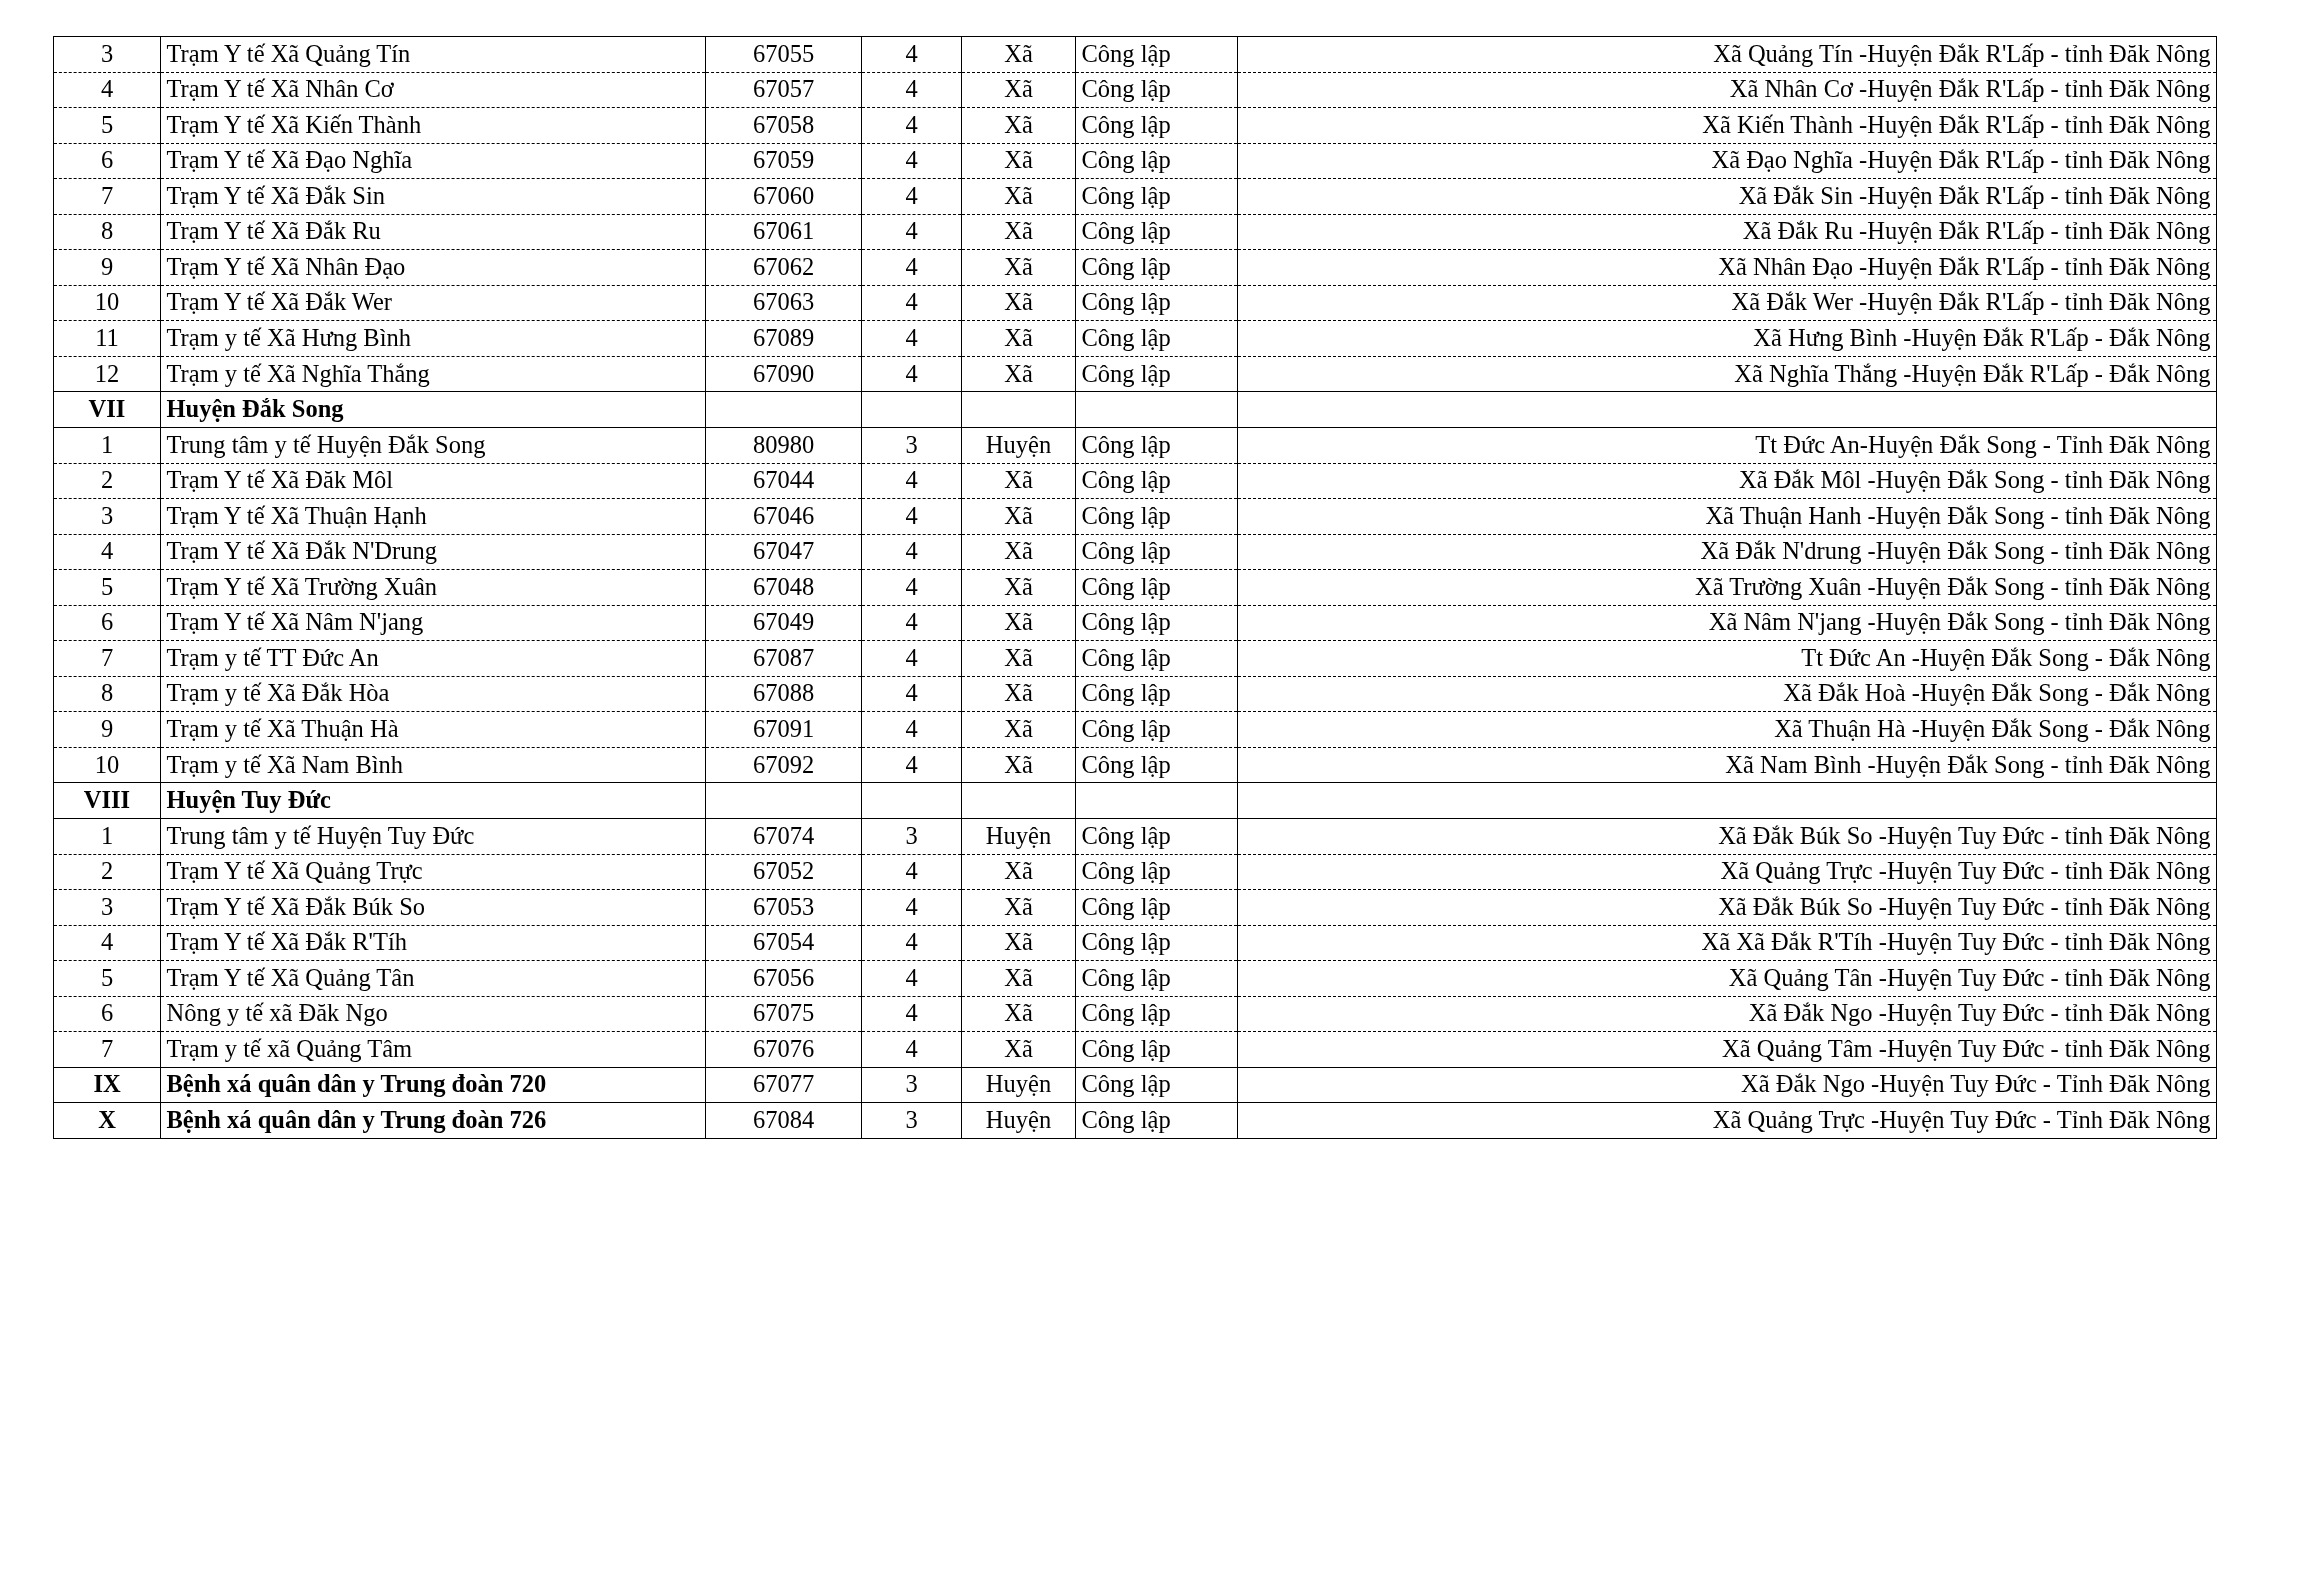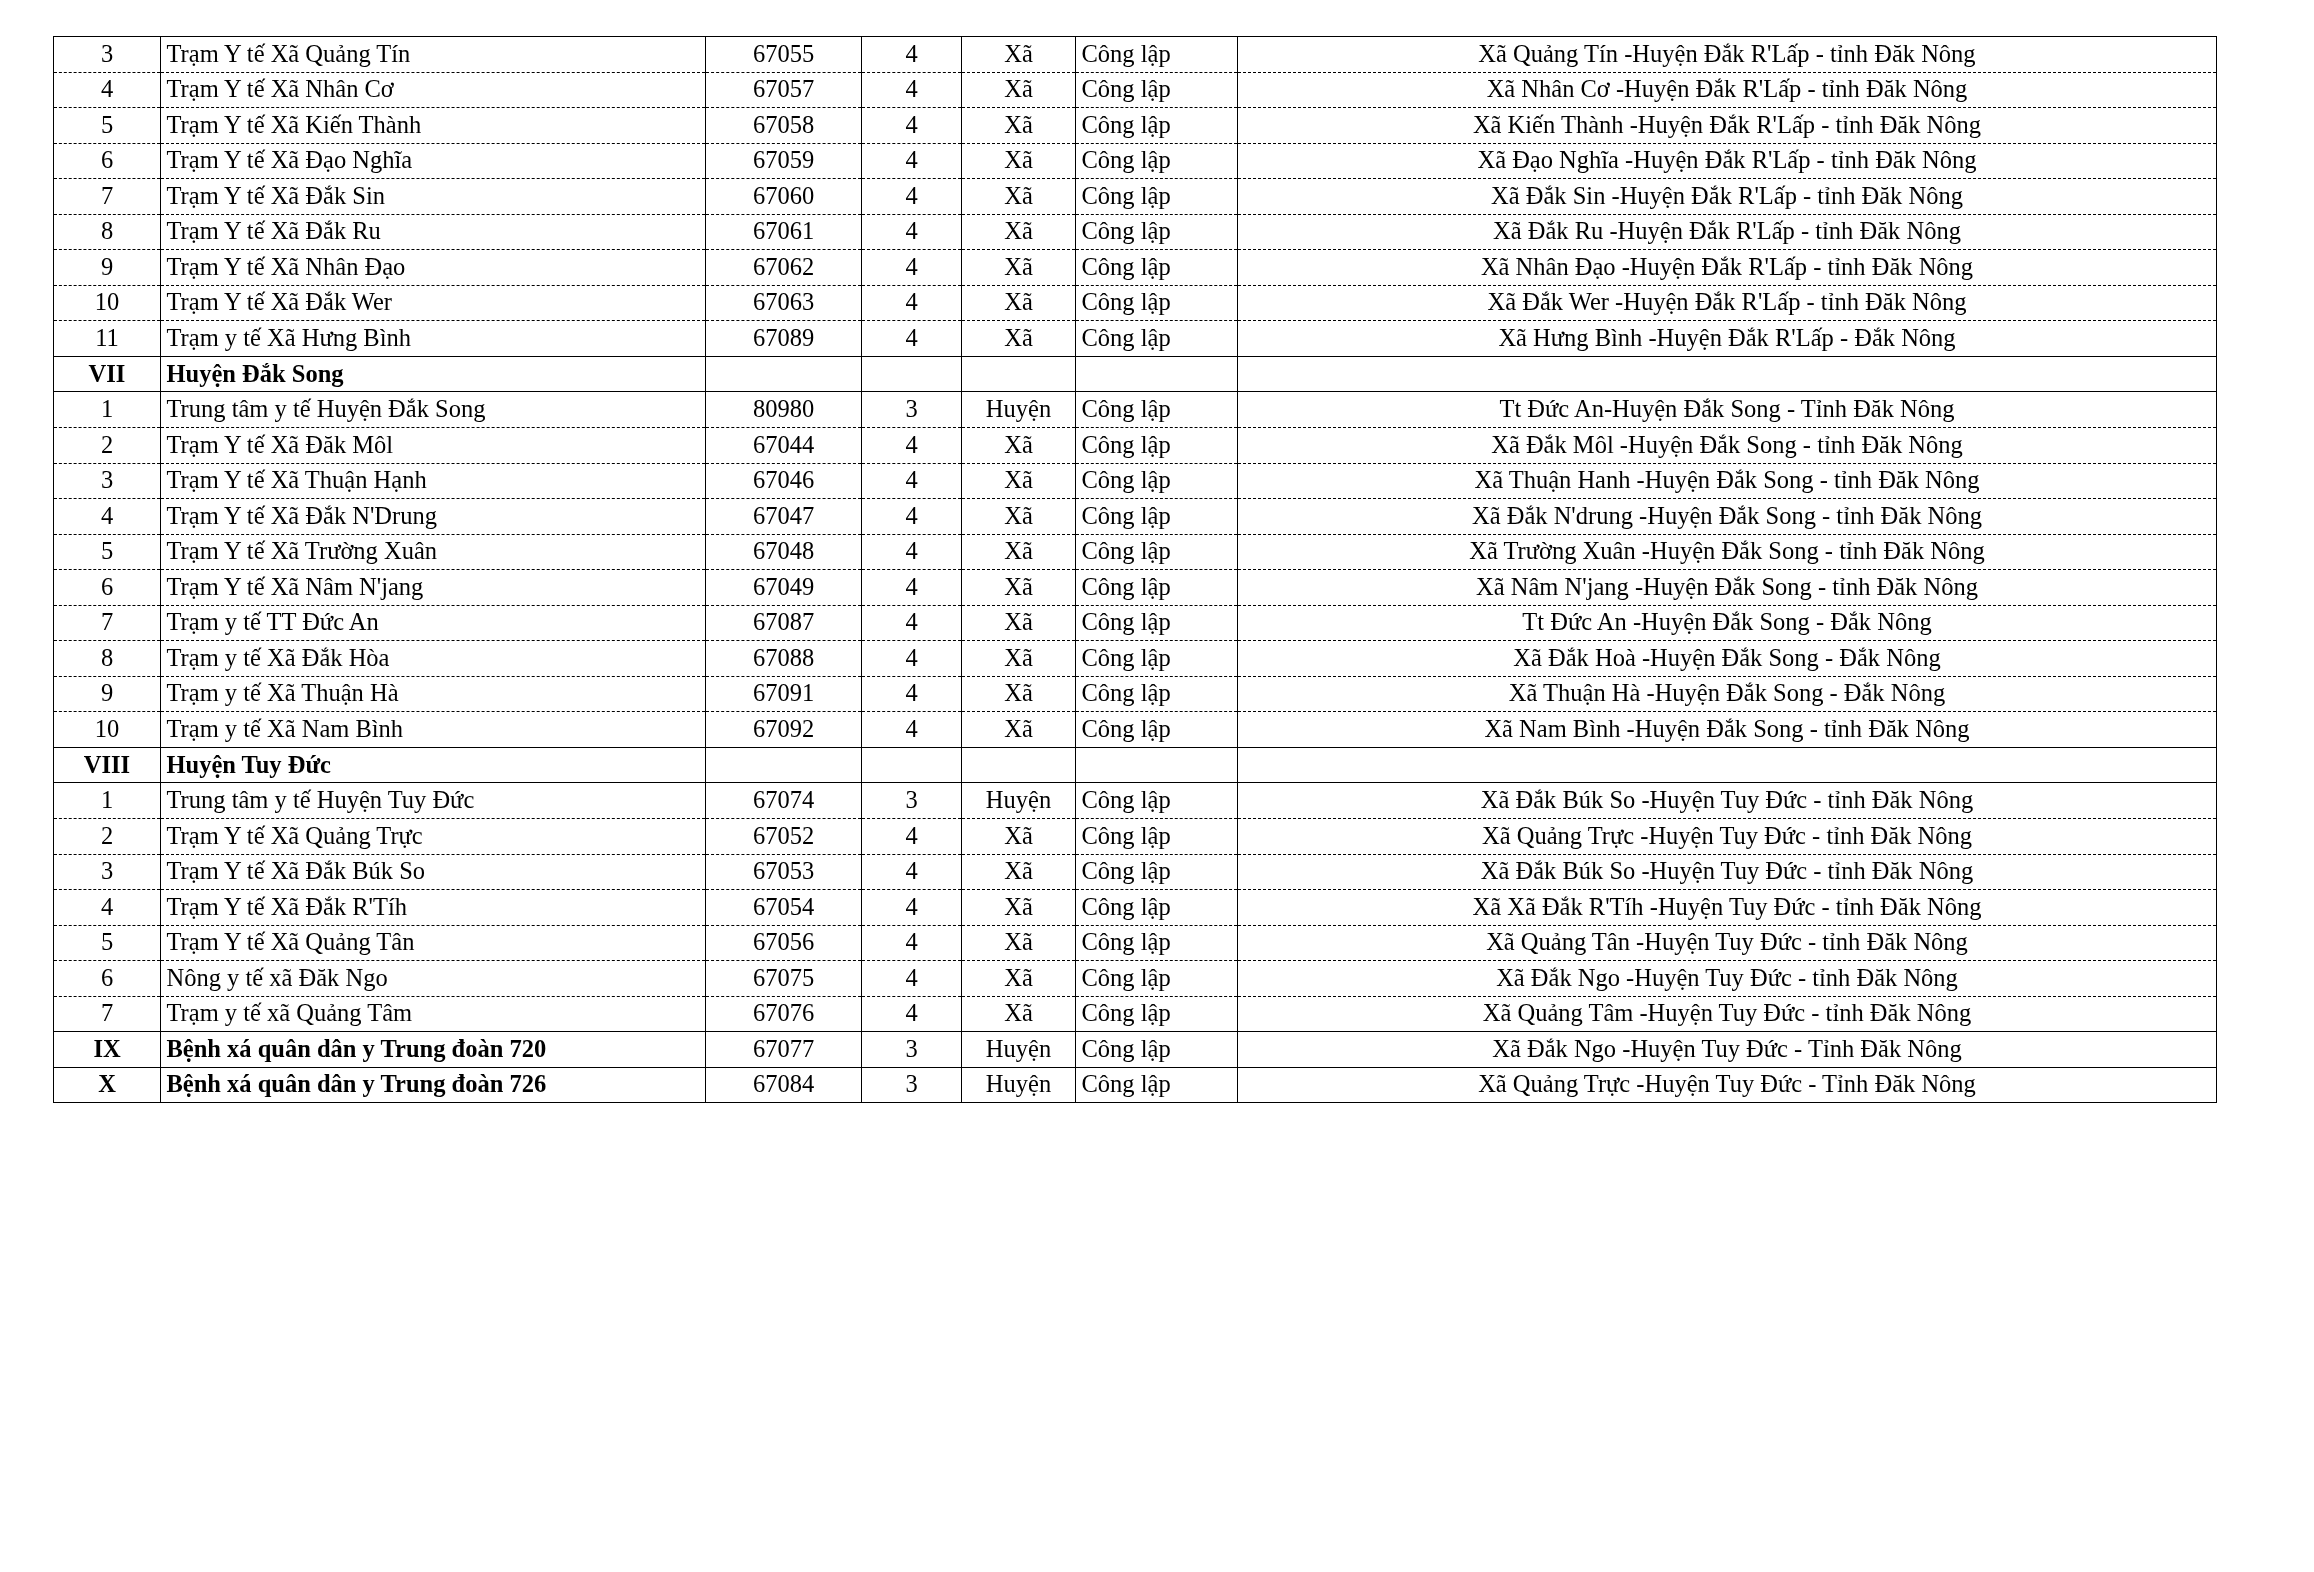--- a/index.html
+++ b/index.html
@@ -46,21 +46,21 @@
   col.c4 { width: 114px; }
   col.c5 { width: 162px; }
   col.c6 { width: 979px; }
 
   td.c0 { text-align: center; }
   td.c1 { text-align: left; padding-left: 11px; }
   td.c2 { text-align: center; }
   td.c3 { text-align: center; }
   td.c4 { text-align: center; padding-left: 9px; }
   td.c5 { text-align: left; padding-left: 9px; }
-  td.c6 { text-align: center; padding-left: 12.7px; }
+  td.c6 { text-align: right; padding-left: 12.7px; }
 
   
   tr.group td {
     border-top: 0.9px solid #000;
     border-bottom: 0.9px solid #000;
     font-weight: bold;
   }
   tr.group td.c0 { text-align: center; }
   tr.group td.c1 { text-align: left; }
 
@@ -159,20 +159,29 @@
         </tr>
         <tr class="">
           <td class="c0">11</td>
           <td class="c1">Trạm y tế Xã Hưng Bình</td>
           <td class="c2">67089</td>
           <td class="c3">4</td>
           <td class="c4">Xã</td>
           <td class="c5">Công lập</td>
           <td class="c6">Xã Hưng Bình -Huyện Đắk R'Lấp - Đắk Nông</td>
         </tr>
+        <tr class="solid-bottom">
+          <td class="c0">12</td>
+          <td class="c1">Trạm y tế Xã Nghĩa Thắng</td>
+          <td class="c2">67090</td>
+          <td class="c3">4</td>
+          <td class="c4">Xã</td>
+          <td class="c5">Công lập</td>
+          <td class="c6">Xã Nghĩa Thắng -Huyện Đắk R'Lấp - Đắk Nông</td>
+        </tr>
         <tr class="group">
           <td class="c0">VII</td>
           <td class="c1">Huyện Đắk Song</td>
           <td class="c2"></td>
           <td class="c3"></td>
           <td class="c4"></td>
           <td class="c5"></td>
           <td class="c6"></td>
         </tr>
         <tr class="solid-top">

